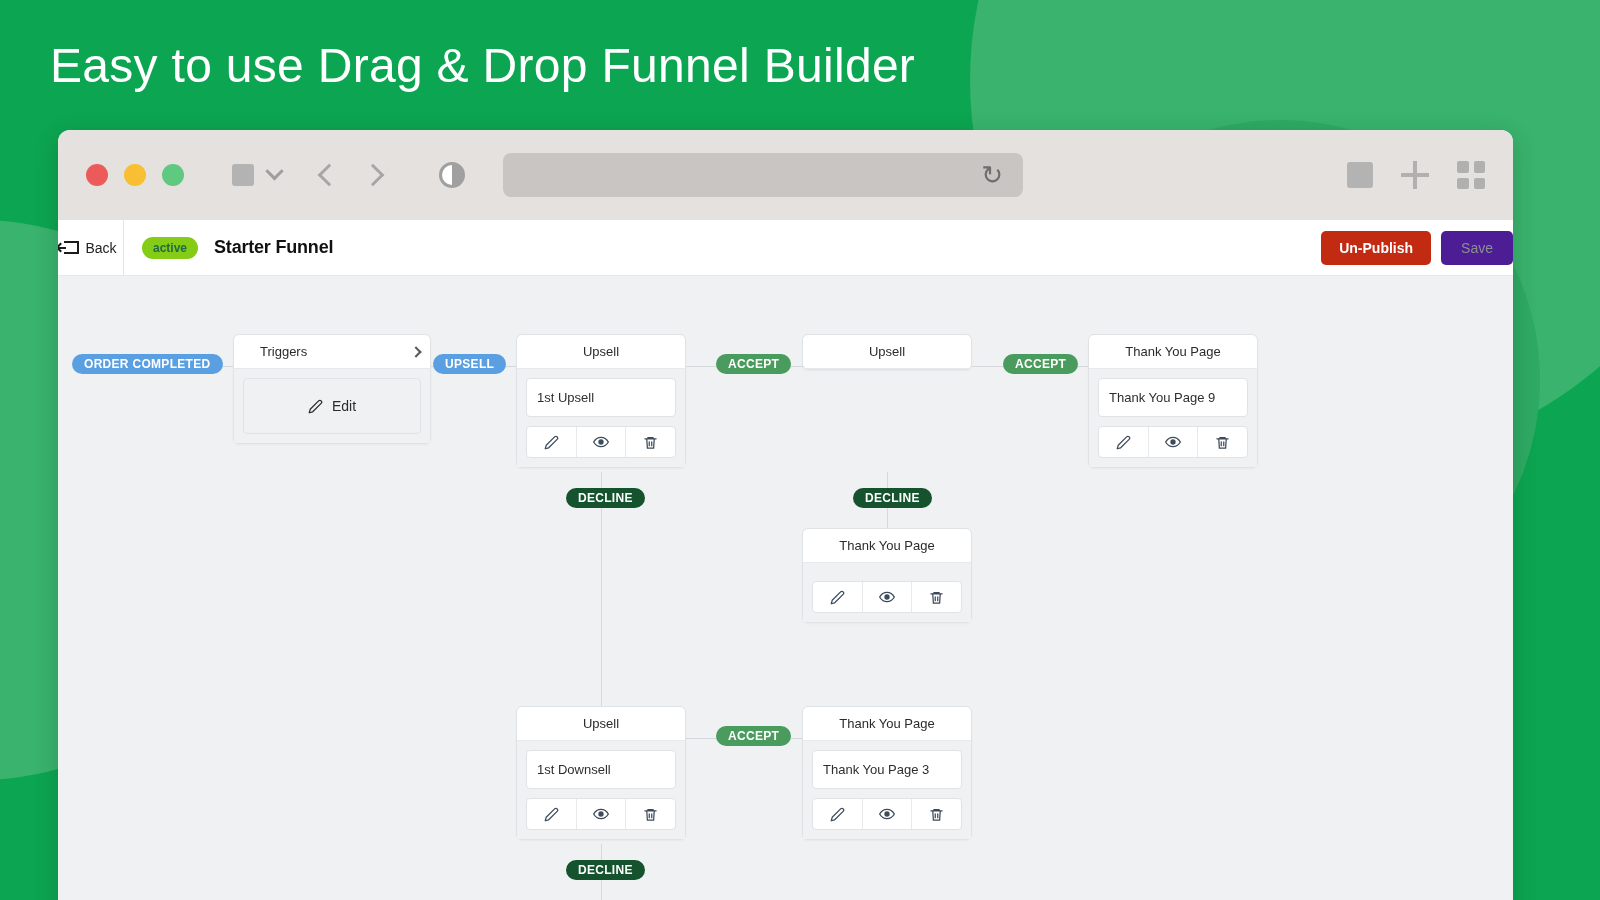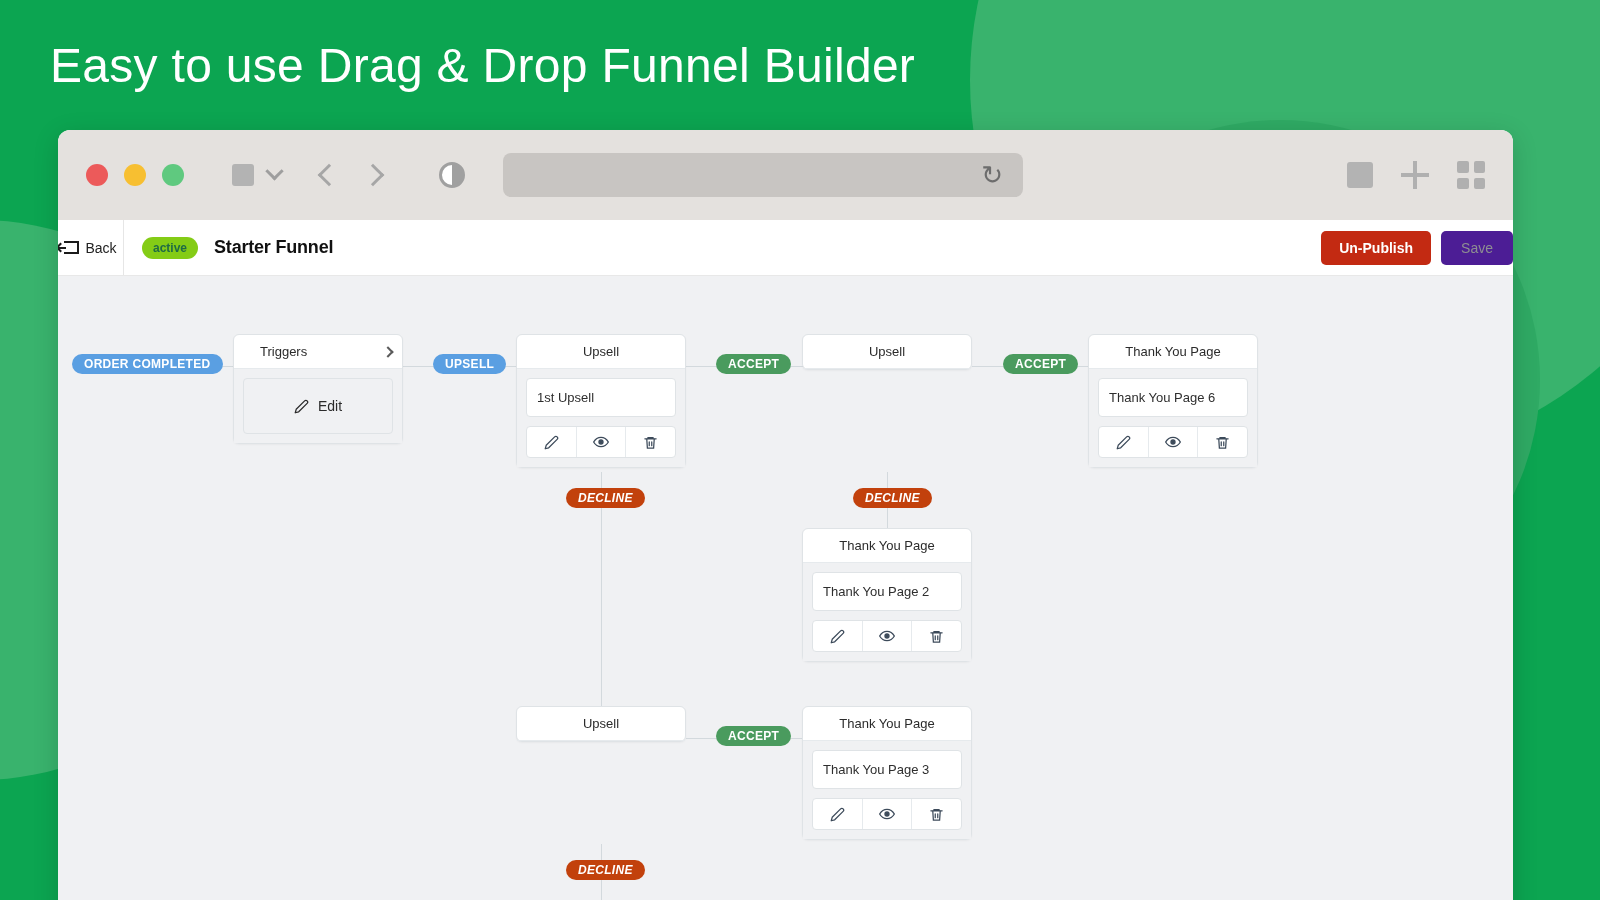--- a/index.html
+++ b/index.html
@@ -90,21 +90,21 @@
   .btn-save { background:#4c1d95; color:#8e8e92; font-size:14px;
     padding: 9px 20px; border-radius:5px; border:none; }
 
   
   .canvas { position: relative; height: 644px; background:#f0f1f3; overflow:hidden; }
 
   .pill { position:absolute; color:#fff; font-size:12px; font-weight:bold;
     border-radius:13px; padding: 3px 12px; letter-spacing:.3px; white-space:nowrap; z-index:3; }
   .pill-blue { background:#5a9fe2; }
   .pill-green { background:#4a9b5e; }
-  .pill-red { background:#c2410c;font-style:italic; }
+  .pill-red { background:#14532d; }
 
   .line { position:absolute; background:#d3d9dd; z-index:1; }
   .line-h { height:1px; }
   .line-v { width:1px; }
 
   
   .card { position:absolute; width:170px; background:#fff;
     border:1px solid #dfe3e6; border-radius:6px; z-index:2;
     box-shadow:0 1px 2px rgba(0,0,0,.04); }
   .card-head { text-align:center; font-size:13px; color:#2b2b2b;
@@ -199,21 +199,21 @@
 
     <div class="pill pill-blue" style="left:14px;  top:78px;">ORDER COMPLETED</div>
     <div class="pill pill-blue" style="left:375px; top:78px;">UPSELL</div>
     <div class="pill pill-green" style="left:658px; top:78px;">ACCEPT</div>
     <div class="pill pill-green" style="left:945px; top:78px;">ACCEPT</div>
     <div class="pill pill-green" style="left:658px; top:450px;">ACCEPT</div>
     <div class="pill pill-red" style="left:508px; top:212px;">DECLINE</div>
     <div class="pill pill-red" style="left:795px; top:212px;">DECLINE</div>
     <div class="pill pill-red" style="left:508px; top:584px;">DECLINE</div>
 
-    <div class="card" style="left:175px; top:58px; width:170px;">
+    <div class="card" style="left:175px; top:58px; width:198px;">
       <div class="card-head with-chev">
         <span>Triggers</span>
         <span class="chev-r"></span>
       </div>
       <div class="card-body">
         <div class="edit-box">
           <svg width="15" height="15" viewBox="0 0 24 24" fill="none" stroke="#2b2b2b" stroke-width="2" stroke-linecap="round" stroke-linejoin="round">
             <path d="M17 3a2.8 2.8 0 0 1 4 4L7.5 20.5 2 22l1.5-5.5L17 3z"></path>
           </svg>
           <span>Edit</span>
@@ -246,21 +246,21 @@
       </div>
     </div>
 
     <div class="card" style="left:744px; top:58px;">
       <div class="card-head">Upsell</div>
     </div>
 
     <div class="card" style="left:1030px; top:58px;">
       <div class="card-head">Thank You Page</div>
       <div class="card-body">
-        <div class="name-box">Thank You Page 6</div>
+        <div class="name-box">Thank You Page 9</div>
         <div class="act-row">
           <span class="act">
               <svg width="15" height="15" viewBox="0 0 24 24" fill="none" stroke="#3c4a5a" stroke-width="2" stroke-linecap="round" stroke-linejoin="round">
                 <path d="M17 3a2.8 2.8 0 0 1 4 4L7.5 20.5 2 22l1.5-5.5L17 3z"></path>
               </svg>
             </span>
           <span class="act">
               <svg width="16" height="16" viewBox="0 0 24 24" fill="none" stroke="#3c4a5a" stroke-width="2">
                 <path d="M1 12s4-7 11-7 11 7 11 7-4 7-11 7S1 12 1 12z"></path>
                 <circle cx="12" cy="12" r="3" fill="#3c4a5a"></circle>
@@ -271,21 +271,20 @@
                 <path d="M3 6h18M8 6V4h8v2M6 6l1 15h10l1-15M10 11v6M14 11v6"></path>
               </svg>
             </span>
         </div>
       </div>
     </div>
 
     <div class="card" style="left:744px; top:252px;">
       <div class="card-head">Thank You Page</div>
       <div class="card-body">
-        <div class="name-box">Thank You Page 2</div>
         <div class="act-row">
           <span class="act">
               <svg width="15" height="15" viewBox="0 0 24 24" fill="none" stroke="#3c4a5a" stroke-width="2" stroke-linecap="round" stroke-linejoin="round">
                 <path d="M17 3a2.8 2.8 0 0 1 4 4L7.5 20.5 2 22l1.5-5.5L17 3z"></path>
               </svg>
             </span>
           <span class="act">
               <svg width="16" height="16" viewBox="0 0 24 24" fill="none" stroke="#3c4a5a" stroke-width="2">
                 <path d="M1 12s4-7 11-7 11 7 11 7-4 7-11 7S1 12 1 12z"></path>
                 <circle cx="12" cy="12" r="3" fill="#3c4a5a"></circle>
@@ -295,20 +294,41 @@
               <svg width="15" height="15" viewBox="0 0 24 24" fill="none" stroke="#3c4a5a" stroke-width="2" stroke-linecap="round">
                 <path d="M3 6h18M8 6V4h8v2M6 6l1 15h10l1-15M10 11v6M14 11v6"></path>
               </svg>
             </span>
         </div>
       </div>
     </div>
 
     <div class="card" style="left:458px; top:430px;">
       <div class="card-head">Upsell</div>
+      <div class="card-body">
+        <div class="name-box">1st Downsell</div>
+        <div class="act-row">
+          <span class="act">
+              <svg width="15" height="15" viewBox="0 0 24 24" fill="none" stroke="#3c4a5a" stroke-width="2" stroke-linecap="round" stroke-linejoin="round">
+                <path d="M17 3a2.8 2.8 0 0 1 4 4L7.5 20.5 2 22l1.5-5.5L17 3z"></path>
+              </svg>
+            </span>
+          <span class="act">
+              <svg width="16" height="16" viewBox="0 0 24 24" fill="none" stroke="#3c4a5a" stroke-width="2">
+                <path d="M1 12s4-7 11-7 11 7 11 7-4 7-11 7S1 12 1 12z"></path>
+                <circle cx="12" cy="12" r="3" fill="#3c4a5a"></circle>
+              </svg>
+            </span>
+          <span class="act">
+              <svg width="15" height="15" viewBox="0 0 24 24" fill="none" stroke="#3c4a5a" stroke-width="2" stroke-linecap="round">
+                <path d="M3 6h18M8 6V4h8v2M6 6l1 15h10l1-15M10 11v6M14 11v6"></path>
+              </svg>
+            </span>
+        </div>
+      </div>
     </div>
 
     <div class="card" style="left:744px; top:430px;">
       <div class="card-head">Thank You Page</div>
       <div class="card-body">
         <div class="name-box">Thank You Page 3</div>
         <div class="act-row">
           <span class="act">
               <svg width="15" height="15" viewBox="0 0 24 24" fill="none" stroke="#3c4a5a" stroke-width="2" stroke-linecap="round" stroke-linejoin="round">
                 <path d="M17 3a2.8 2.8 0 0 1 4 4L7.5 20.5 2 22l1.5-5.5L17 3z"></path>

